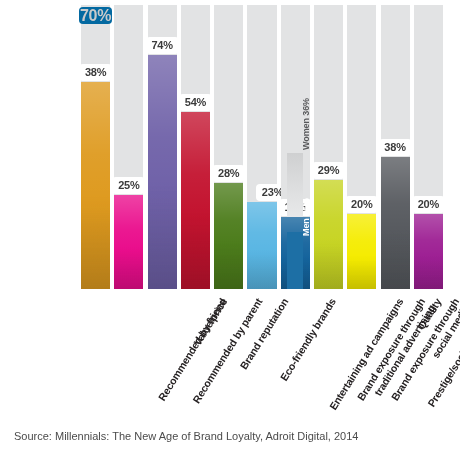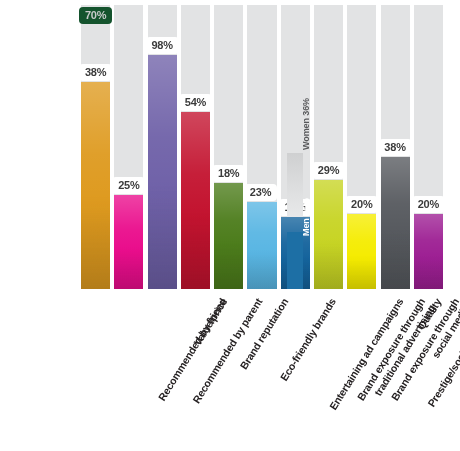--- a/index.html
+++ b/index.html
@@ -69,22 +69,22 @@
     text-align: center;
     font-size: 11px;
     font-weight: bold;
     color: #3b3b3b;
     line-height: 17px;
     height: 17px;
     letter-spacing: -0.2px;
   }
   .label-pill.muted {
     color: #c9cacb;
-    background: #14532d;
-    font-size: 11px;
+    background: #0369a1;
+    font-size: 16px;
   }
 
   
   .sub-bar-women {
     position: absolute;
     background: linear-gradient(to bottom, #cfd0d1 0%, #e8e9ea 100%);
   }
   .sub-label-vert {
     position: absolute;
     font-size: 9px;
@@ -145,30 +145,30 @@
 
     <div class="gridline-70"></div>
   <div class="col-bg" style="left: 2.1px; width: 29.07px;"></div>
       <div class="bar" style="left: 2.1px; width: 29.07px; height: 207.43px; background: linear-gradient(rgb(222, 154, 31) 0%, rgb(222, 154, 31) 55%, rgba(0, 0, 0, 0.1) 100%), rgb(222, 154, 31);"></div>
       <div class="label-pill" style="left: 0.1px; width: 33.07px; bottom: 208.43px;">38%</div>
       <div class="col-bg" style="left: 35.37px; width: 29.07px;"></div>
       <div class="bar" style="left: 35.37px; width: 29.07px; height: 94.29px; background: linear-gradient(rgb(234, 13, 140) 0%, rgb(234, 13, 140) 55%, rgba(0, 0, 0, 0.1) 100%), rgb(234, 13, 140);"></div>
       <div class="label-pill" style="left: 33.37px; width: 33.07px; bottom: 95.29px; margin-top: 44px;">25%</div>
       <div class="col-bg" style="left: 68.65px; width: 29.07px;"></div>
       <div class="bar" style="left: 68.65px; width: 29.07px; height: 233.83px; background: linear-gradient(rgb(111, 97, 168) 0%, rgb(111, 97, 168) 55%, rgba(0, 0, 0, 0.1) 100%), rgb(111, 97, 168);"></div>
-      <div class="label-pill" style="left: 66.65px; width: 33.07px; bottom: 234.83px;">98%</div>
+      <div class="label-pill" style="left: 66.65px; width: 33.07px; bottom: 234.83px;">74%</div>
       <div class="col-bg" style="left: 101.92px; width: 29.07px;"></div>
       <div class="bar" style="left: 101.92px; width: 29.07px; height: 177.26px; background: linear-gradient(rgb(195, 19, 47) 0%, rgb(195, 19, 47) 55%, rgba(0, 0, 0, 0.1) 100%), rgb(195, 19, 47);"></div>
       <div class="label-pill" style="left: 99.92px; width: 33.07px; bottom: 178.26px;">54%</div>
       <div class="col-bg" style="left: 135.19px; width: 29.07px;"></div>
       <div class="bar" style="left: 135.19px; width: 29.07px; height: 105.6px; background: linear-gradient(rgb(76, 124, 27) 0%, rgb(76, 124, 27) 55%, rgba(0, 0, 0, 0.1) 100%), rgb(76, 124, 27);"></div>
-      <div class="label-pill" style="left: 133.19px; width: 33.07px; bottom: 106.6px;">18%</div>
+      <div class="label-pill" style="left: 133.19px; width: 33.07px; bottom: 106.6px;">28%</div>
       <div class="col-bg" style="left: 168.46px; width: 29.07px;"></div>
       <div class="bar" style="left: 168.46px; width: 29.07px; height: 86.74px; background: linear-gradient(rgb(89, 182, 227) 0%, rgb(89, 182, 227) 55%, rgba(0, 0, 0, 0.1) 100%), rgb(89, 182, 227);"></div>
-      <div class="label-pill" style="left: 165px; width: 33.07px; bottom: 87.74px;">23%</div>
+      <div class="label-pill" style="left: 177px; width: 33.07px; bottom: 87.74px;">23%</div>
       <div class="col-bg" style="left: 201.74px; width: 29.07px;"></div>
       <div class="bar" style="left: 201.74px; width: 29.07px; height: 71.66px; background: linear-gradient(rgb(20, 99, 156) 0%, rgb(20, 99, 156) 55%, rgba(0, 0, 0, 0.1) 100%), rgb(20, 99, 156);"></div>
       <div class="label-pill" style="left: 199.74px; width: 33.07px; bottom: 72.66px;">19%</div>
       <div class="col-bg" style="left: 235.01px; width: 29.07px;"></div>
       <div class="bar" style="left: 235.01px; width: 29.07px; height: 109.37px; background: linear-gradient(rgb(199, 212, 36) 0%, rgb(199, 212, 36) 55%, rgba(0, 0, 0, 0.1) 100%), rgb(199, 212, 36);"></div>
       <div class="label-pill" style="left: 233.01px; width: 33.07px; bottom: 110.37px; margin-top: 36px;">29%</div>
       <div class="col-bg" style="left: 268.28px; width: 29.07px;"></div>
       <div class="bar" style="left: 268.28px; width: 29.07px; height: 75.43px; background: linear-gradient(rgb(245, 236, 0) 0%, rgb(245, 236, 0) 55%, rgba(0, 0, 0, 0.1) 100%), rgb(245, 236, 0);"></div>
       <div class="label-pill" style="left: 266.28px; width: 33.07px; bottom: 76.43px;">20%</div>
       <div class="col-bg" style="left: 301.55px; width: 29.07px;"></div>
@@ -192,13 +192,14 @@
       <div class="cat-label" style="left: 232.727px; top: 4px;">Eco-friendly brands</div>
       <div class="cat-label" style="left: 266px; top: 4px;">Entertaining ad campaigns</div>
       <div class="cat-label" style="left: 299.273px; top: 4px;">Brand exposure through
 traditional advertising</div>
       <div class="cat-label" style="left: 332.545px; top: 4px;">Brand exposure through
 social media</div>
       <div class="cat-label" style="left: 365.818px; top: 4px;">Prestige/social perception</div>
       <div class="cat-label" style="left: 399.091px; top: 4px;">Quality</div>
     </div>
 
+  <div id="source-note">Source: Millennials: The New Age of Brand Loyalty, Adroit Digital, 2014</div>
 </div>
 
 </body></html>

